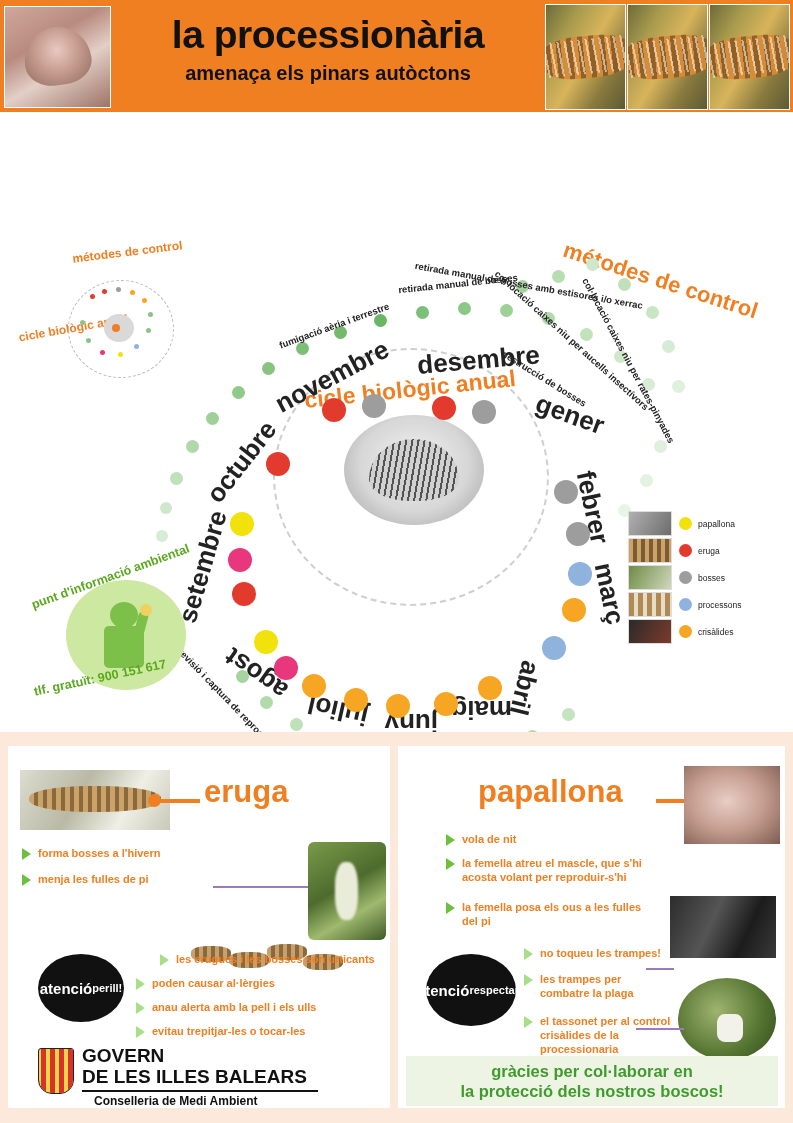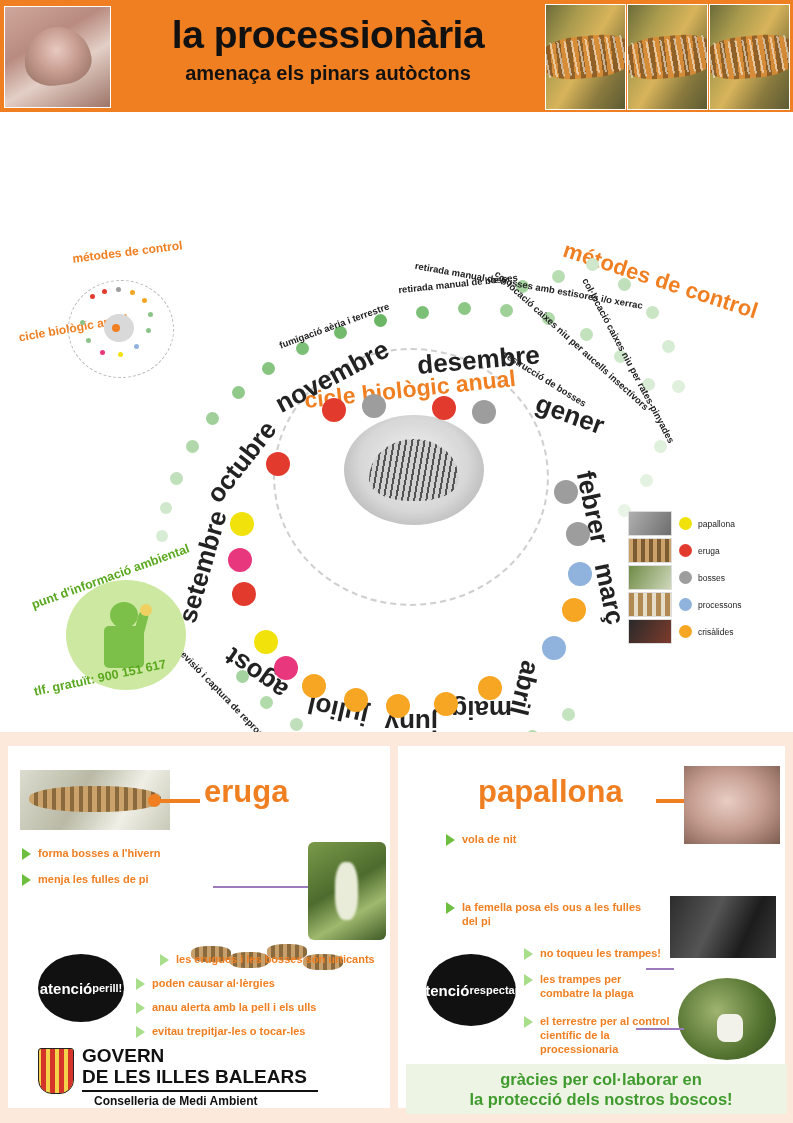--- a/index.html
+++ b/index.html
@@ -139,22 +139,22 @@
 
   .moth-photo{position:absolute;left:286px;top:20px;width:96px;height:78px;
      background:radial-gradient(ellipse at 45% 45%, #e9cdc4 0%, #c49c8f 50%, #7d5c50 100%);}
   .trap-photo{position:absolute;left:272px;top:150px;width:106px;height:62px;
      background:linear-gradient(115deg,#2c2c2c 0%,#555 40%,#1c1c1c 70%,#3a3a3a 100%);}
   .tub-photo{position:absolute;left:280px;top:232px;width:98px;height:82px;border-radius:50%;
      background:radial-gradient(circle at 40% 40%, #9fb470 0%, #53722f 60%, #2f4a1d 100%);}
   .tub-photo:after{content:"";position:absolute;left:40%;top:44%;width:26%;height:34%;background:#f2f2ea;border-radius:30%;}
   .vline{position:absolute;background:#9b7bbd;height:2px;}
 
-  .thanks{position:absolute;left:406px;top:332px;width:372px;height:50px;background:#eef4e4;
-     display:flex;flex-direction:column;align-items:center;justify-content:center;padding-left:9px;}
+  .thanks{position:absolute;left:406px;top:324px;width:372px;height:50px;background:#eef4e4;
+     display:flex;flex-direction:column;align-items:center;justify-content:center;}
   .thanks div{font-size:16.5px;font-weight:bold;color:#3f9b2e;line-height:20px;}
 </style>
 </head>
 <body>
 
 <div class="page">
 
   <div class="header">
     <div class="header-photo">
       <div class="moth-body"></div>
@@ -398,41 +398,45 @@
     <div class="panel panel-right">
       <div class="sec-title" style="left:80px;top:28px;">papallona</div>
       <div class="sec-rule" style="left:258px;top:53px;width:36px;"></div>
       <div class="sec-bullet" style="left:290px;top:48px;"></div>
       <div class="moth-photo"></div>
 
       <div class="bullet-row" style="left:48px;top:86px;width:200px;">
         <div class="tri"></div>
         <div class="btxt">vola de nit</div>
       </div>
+      <div class="bullet-row" style="left:48px;top:110px;width:200px;">
+        <div class="tri"></div>
+        <div class="btxt">la femella atreu el mascle, que s'hi acosta volant per reproduir-s'hi</div>
+      </div>
       <div class="bullet-row" style="left:48px;top:154px;width:200px;">
         <div class="tri"></div>
         <div class="btxt">la femella posa els ous a les fulles del pi</div>
       </div>
 
       <div class="atencio" style="left:28px;top:208px;width:90px;height:72px;">
         <span class="at1">atenció</span>
         <span class="at2">respectau!</span>
       </div>
 
       <div class="bullet-row" style="left:126px;top:200px;width:160px;">
         <div class="tri pale"></div>
         <div class="btxt">no toqueu les trampes!</div>
       </div>
       <div class="bullet-row" style="left:126px;top:226px;width:140px;">
         <div class="tri pale"></div>
         <div class="btxt">les trampes per combatre la plaga</div>
       </div>
       <div class="bullet-row" style="left:126px;top:268px;width:150px;">
         <div class="tri pale"></div>
-        <div class="btxt">el terrestre per al control científic de la processionaria</div>
+        <div class="btxt">el tassonet per al control crisàlides de la processionaria</div>
       </div>
 
       <div class="trap-photo"></div>
       <div class="tub-photo"></div>
       <div class="vline" style="left:248px;top:222px;width:28px;"></div>
       <div class="vline" style="left:238px;top:282px;width:48px;"></div>
     </div>
 
     <div class="thanks">
       <div>gràcies per col·laborar en</div>

